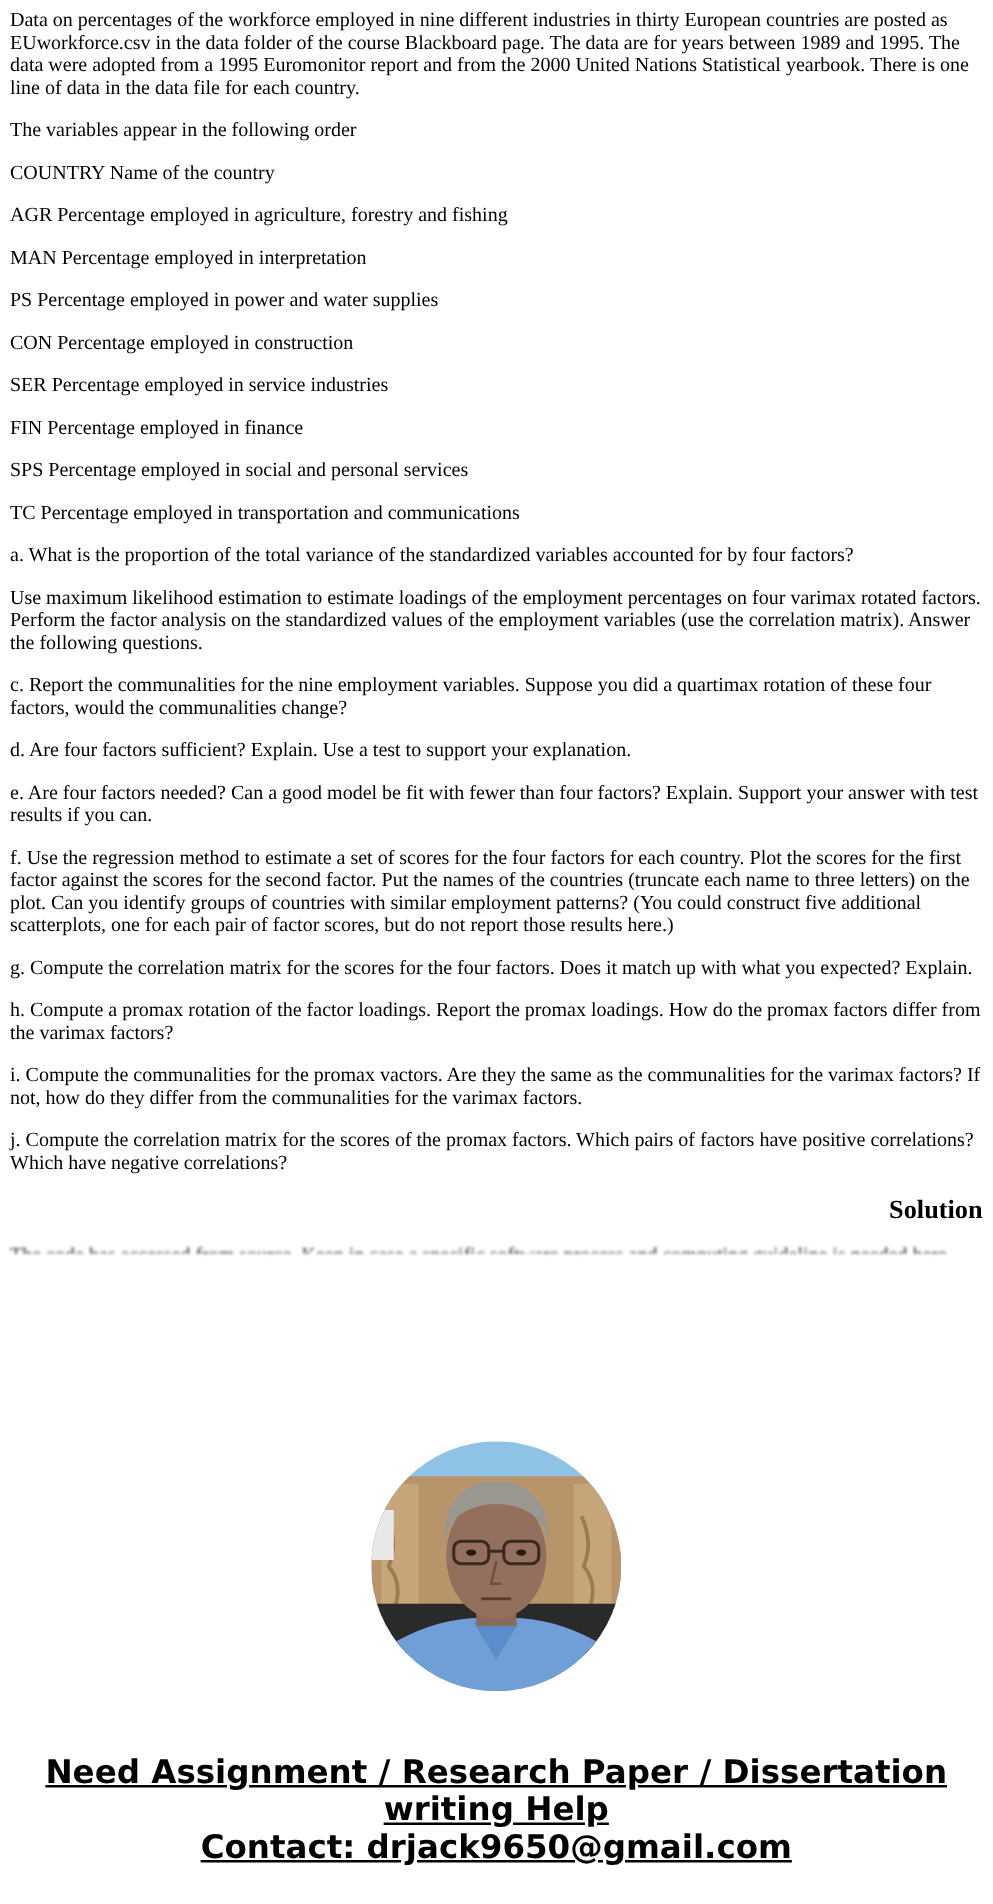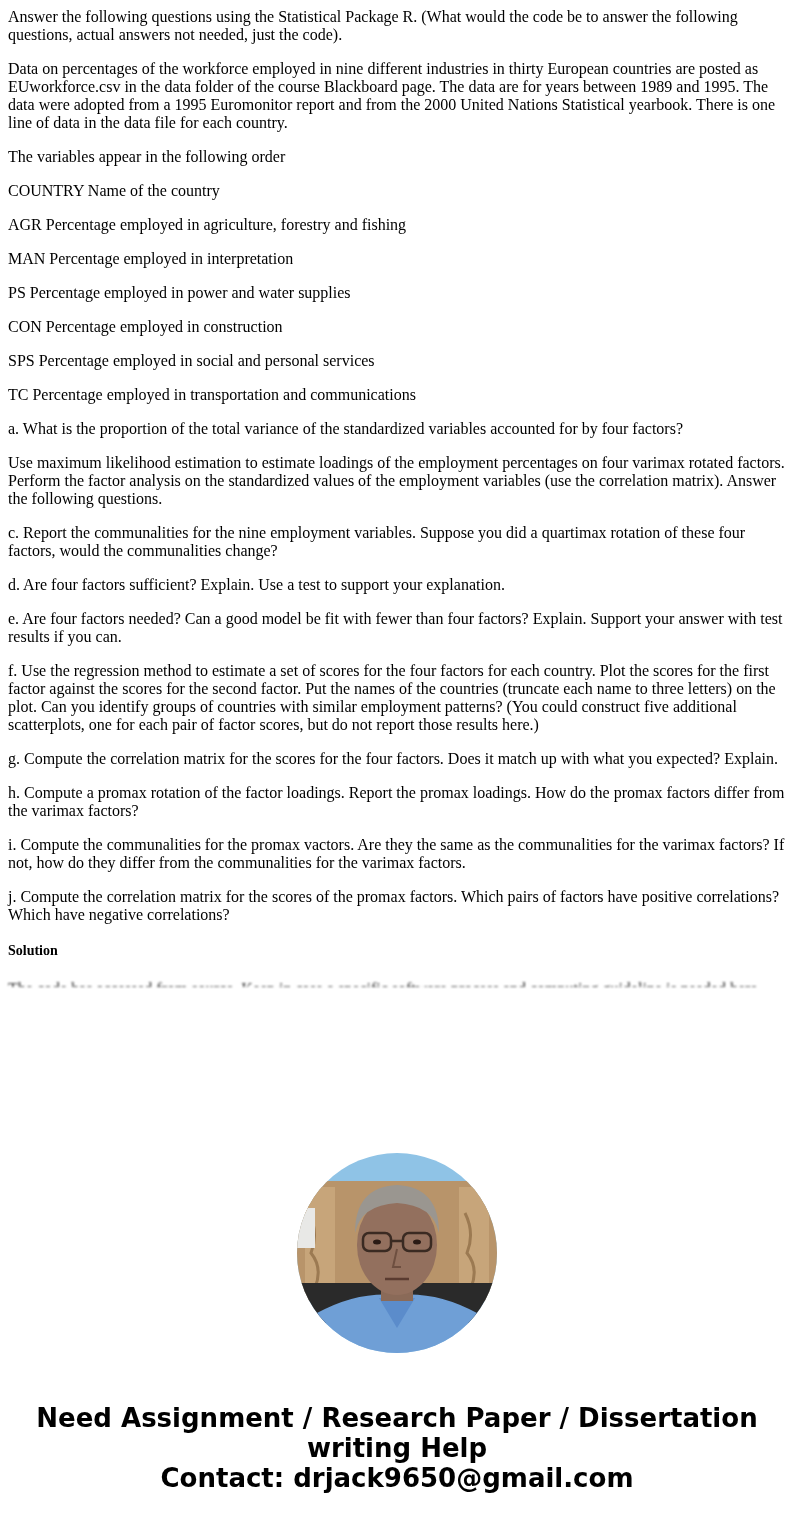--- a/index.html
+++ b/index.html
@@ -22,23 +22,24 @@
       left: 8px;
       top: 8px;
       width: 778px;
     }
     .content p {
       margin: 0 0 16px 0;
     }
     .solution-heading {
       font-family: "Liberation Serif", "DejaVu Serif", serif;
       font-weight: bold;
-      font-size: 14px;
+      font-size: 21px;
       line-height: 22px;
       margin: 0 0 18px 0;
+      text-align: right;
     }
     .solution-teaser {
       height: 7px;
       overflow: hidden;
       filter: blur(1.2px);
       color: #333333;
       white-space: nowrap;
     }
     .cutoff-mask {
       position: absolute;
@@ -67,35 +68,37 @@
       width: 794px;
       text-align: center;
       font-family: "DejaVu Sans", "Liberation Sans", sans-serif;
       font-weight: bold;
       font-size: 26px;
       line-height: 30px;
       color: #000000;
     }
     .promo div {
       margin: 0;
+      text-decoration: underline;
     }
   </style>
 </head>
 <body>
 
 <div class="content">
-  <p>Answer the following questions using the Statistical Package R. (What would the code be to answer the following questions, actual answers not needed, just the code).</p>
   <p>Data on percentages of the workforce employed in nine different industries in thirty European countries are posted as EUworkforce.csv in the data folder of the course Blackboard page. The data are for years between 1989 and 1995. The data were adopted from a 1995 Euromonitor report and from the 2000 United Nations Statistical yearbook. There is one line of data in the data file for each country.</p>
   <p>The variables appear in the following order</p>
 
   <p>COUNTRY Name of the country</p>
   <p>AGR Percentage employed in agriculture, forestry and fishing</p>
   <p>MAN Percentage employed in interpretation</p>
   <p>PS Percentage employed in power and water supplies</p>
   <p>CON Percentage employed in construction</p>
+  <p>SER Percentage employed in service industries</p>
+  <p>FIN Percentage employed in finance</p>
   <p>SPS Percentage employed in social and personal services</p>
   <p>TC Percentage employed in transportation and communications</p>
 
   <p>a. What is the proportion of the total variance of the standardized variables accounted for by four factors?</p>
 
   <p>Use maximum likelihood estimation to estimate loadings of the employment percentages on four varimax rotated factors. Perform the factor analysis on the standardized values of the employment variables (use the correlation matrix). Answer the following questions.</p>
   <p>c. Report the communalities for the nine employment variables. Suppose you did a quartimax rotation of these four factors, would the communalities change?</p>
   <p>d. Are four factors sufficient? Explain. Use a test to support your explanation.</p>
   <p>e. Are four factors needed? Can a good model be fit with fewer than four factors? Explain. Support your answer with test results if you can.</p>
   <p>f. Use the regression method to estimate a set of scores for the four factors for each country. Plot the scores for the first factor against the scores for the second factor. Put the names of the countries (truncate each name to three letters) on the plot. Can you identify groups of countries with similar employment patterns? (You could construct five additional scatterplots, one for each pair of factor scores, but do not report those results here.)</p>

